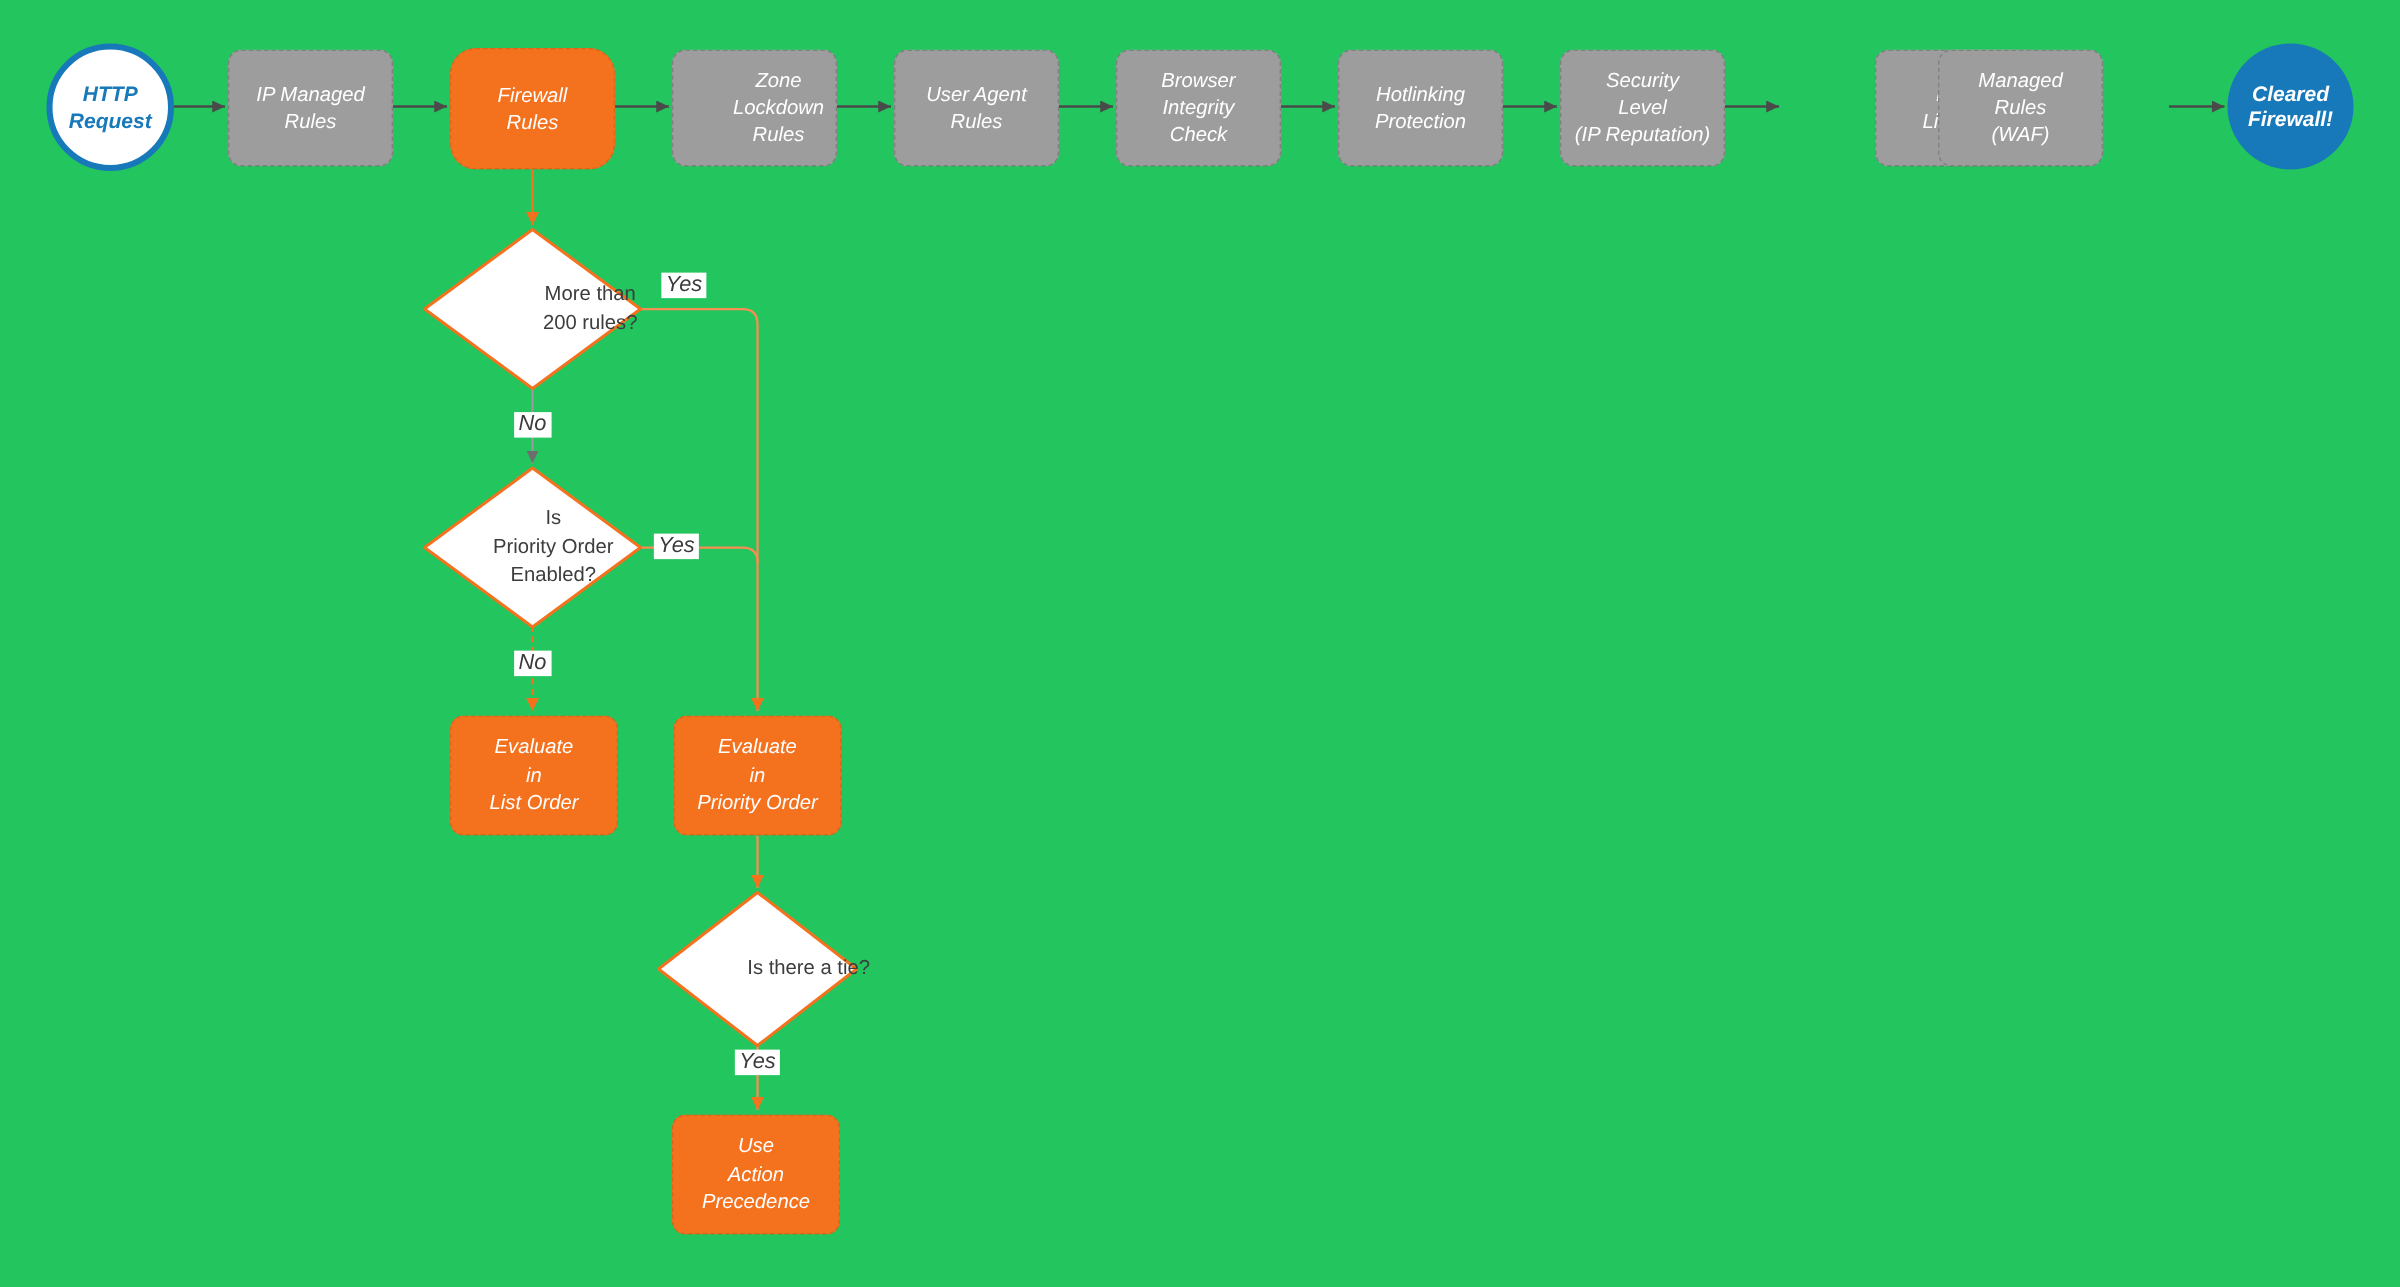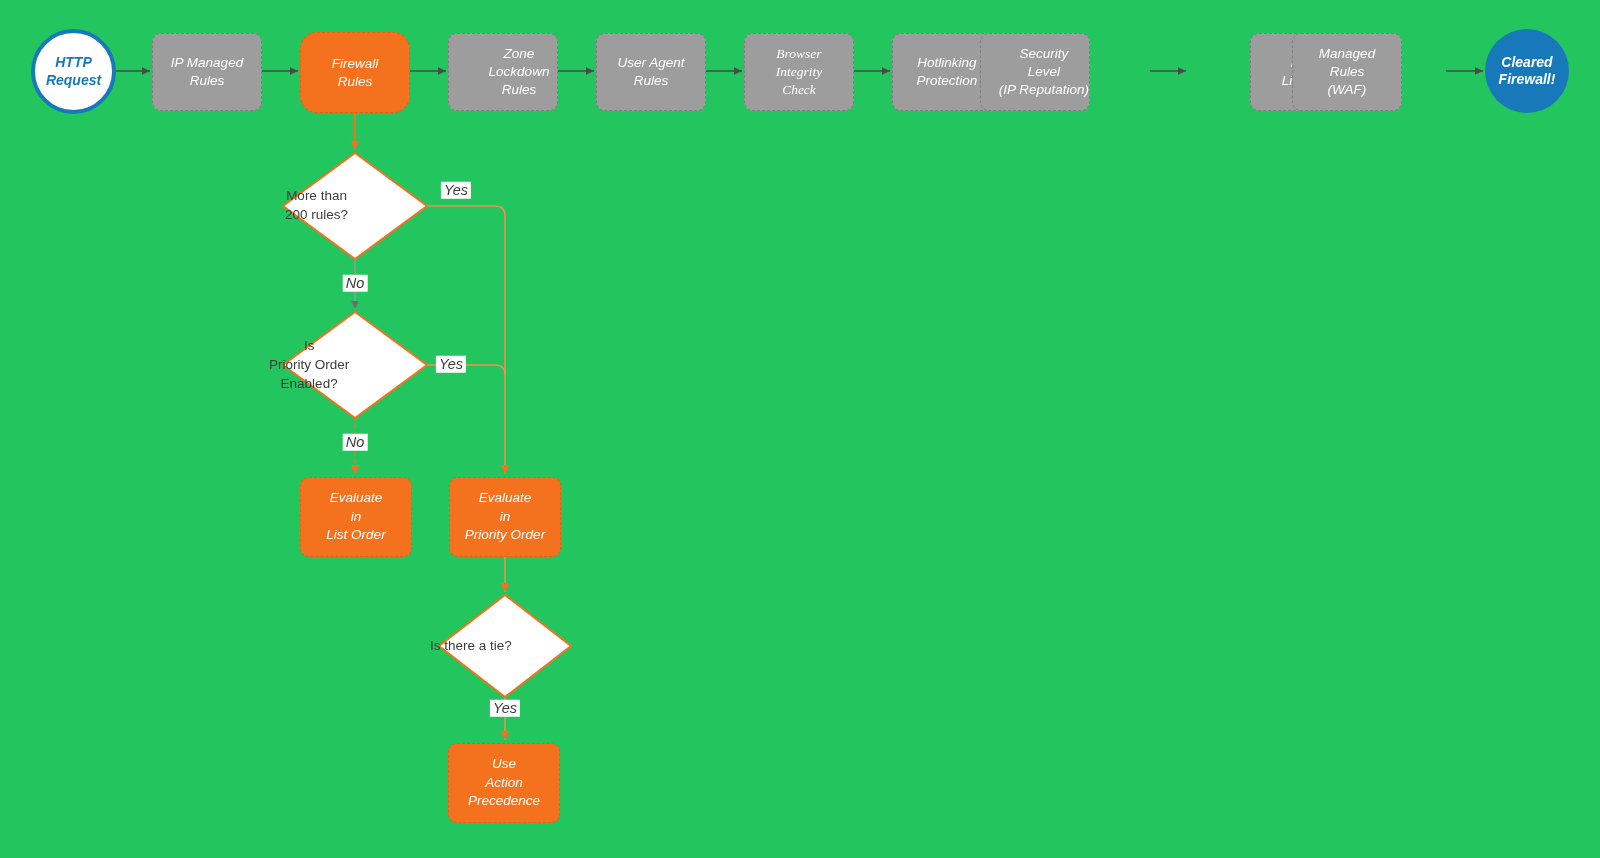--- a/index.html
+++ b/index.html
@@ -18,21 +18,21 @@
   .process{
     width:112px;height:80px;border-radius:9px;
     background:#F4711E;border:1px dashed rgba(0,0,0,0.10);
     color:#ffffff;font-style:italic;font-size:13.5px;line-height:1.38;
   }
   .terminal{border-radius:50%;font-weight:bold;font-style:italic;font-size:14px;line-height:1.25;}
   .terminal.start{width:85px;height:85px;background:#ffffff;border:4px solid #1779BA;color:#1779BA;}
   .terminal.end{width:84px;height:84px;background:#1779BA;color:#ffffff;}
   .dlabel{
     position:absolute;transform:translate(-50%,-50%);
-    display:flex;align-items:center;justify-content:flex-start;text-align:center;
+    display:flex;align-items:center;justify-content:flex-end;text-align:center;
     color:#3d3d3d;font-size:13.5px;line-height:1.4;
   }
   .edge-label{
     position:absolute;transform:translate(-50%,-50%);
     font-style:italic;color:#3b3b3b;font-size:14.5px;line-height:1;
     background:#ffffff;padding:1px 3px;
   }
   .label{white-space:pre-line;}
 </style>
 </head>
@@ -96,30 +96,30 @@
   </div>
   <div class="node step" style="left:448px;padding-left:32px;">
     <span class="label">Zone
 Lockdown
 Rules</span>
   </div>
   <div class="node step" style="left:596px;">
     <span class="label">User Agent
 Rules</span>
   </div>
-  <div class="node step" style="left:744px;font-family:Liberation Serif, serif;">
+  <div class="node step" style="left:744px;">
     <span class="label">Browser
 Integrity
 Check</span>
   </div>
   <div class="node step" style="left:892px;">
     <span class="label">Hotlinking
 Protection</span>
   </div>
-  <div class="node step" style="left:980px;justify-content:flex-end;">
+  <div class="node step" style="left:1040px;">
     <span class="label">Security
 Level
 (IP Reputation)</span>
   </div>
   <div class="node step" style="left:1250px;">
     <span class="label">Rate
 Limiting</span>
   </div>
   <div class="node step" style="left:1292px;">
     <span class="label">Managed

